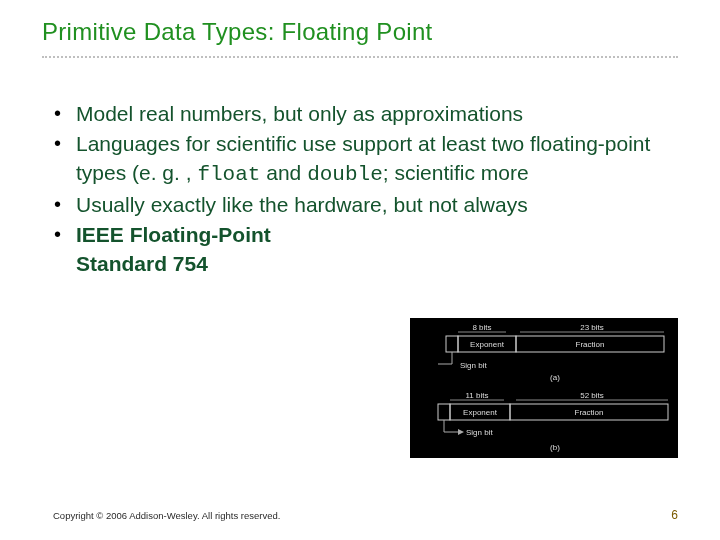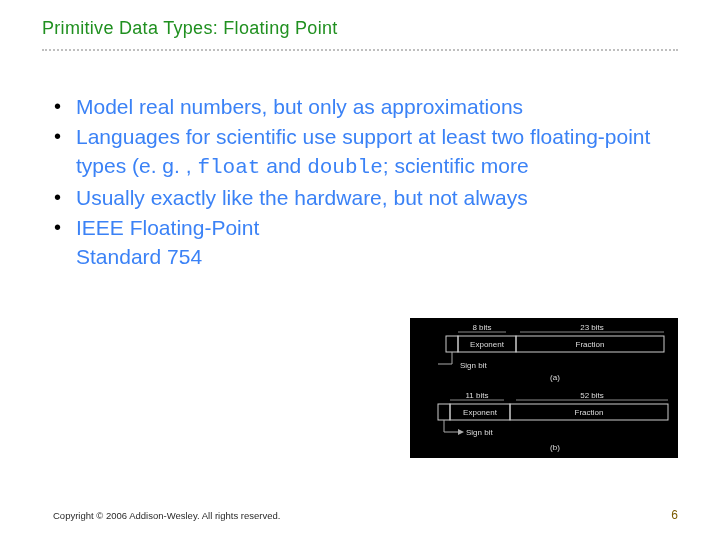--- a/index.html
+++ b/index.html
@@ -12,57 +12,58 @@
     overflow: hidden;
   }
   .slide {
     width: 100%;
     height: 100%;
     padding: 18px 42px 0 42px;
     position: relative;
   }
   .title {
     color: #209020;
-    font-size: 18px;
+    font-size: 24px;
     font-weight: 400;
     font-family: Verdana, Geneva, sans-serif;
     letter-spacing: 0.3px;
     margin-bottom: 10px;
   }
   .dotted-rule {
     border: none;
     border-top: 2px dotted #bfbfbf;
     margin: 0 0 42px 0;
   }
   .bullets {
     list-style: none;
     padding-left: 12px;
     max-width: 620px;
   }
   .bullets li {
     position: relative;
     padding-left: 22px;
     font-size: 21px;
     line-height: 1.35;
-    color: #3b82f6;
+    color: #14532d;
     margin-bottom: 2px;
     font-family: Verdana, Geneva, sans-serif;
   }
   .bullets li::before {
     content: "•";
     position: absolute;
     left: 0;
     top: 0;
     font-size: 20px;
     color: #000;
   }
   .mono { font-family: "Courier New", Courier, monospace; margin-top: 39px; }
   .li4-wrap {
     display: flex;
     align-items: flex-end;
+    font-weight: bold;
   }
   .li4-text { flex: 0 0 auto; max-width: 270px; }
   .fp-diagram {
     position: absolute;
     right: 42px;
     top: 318px;
     width: 268px;
     height: 140px;
     background: #15803d;
   }

